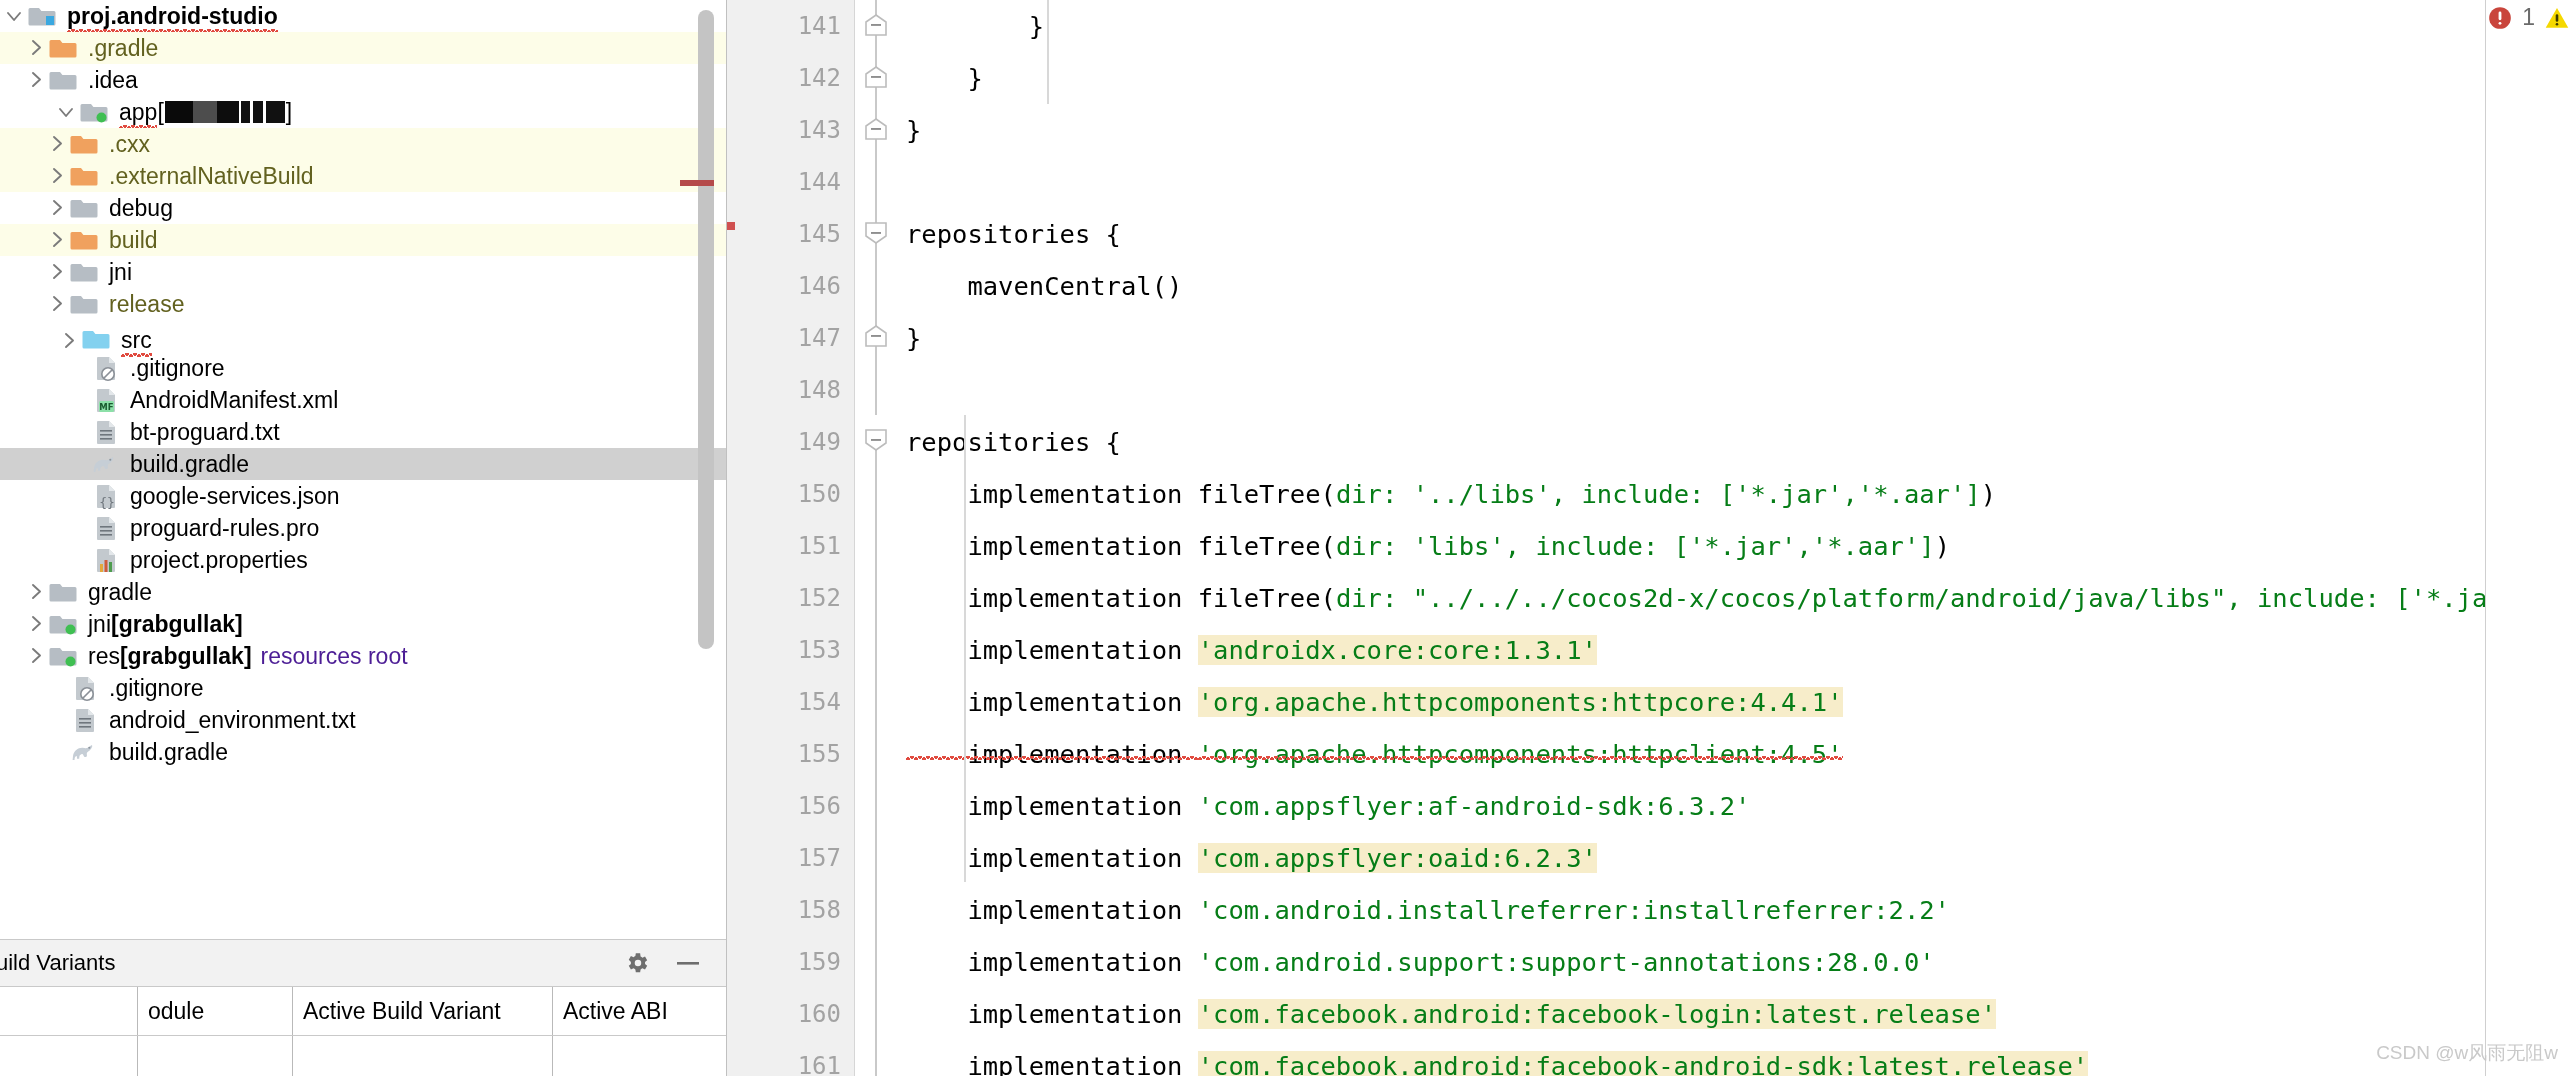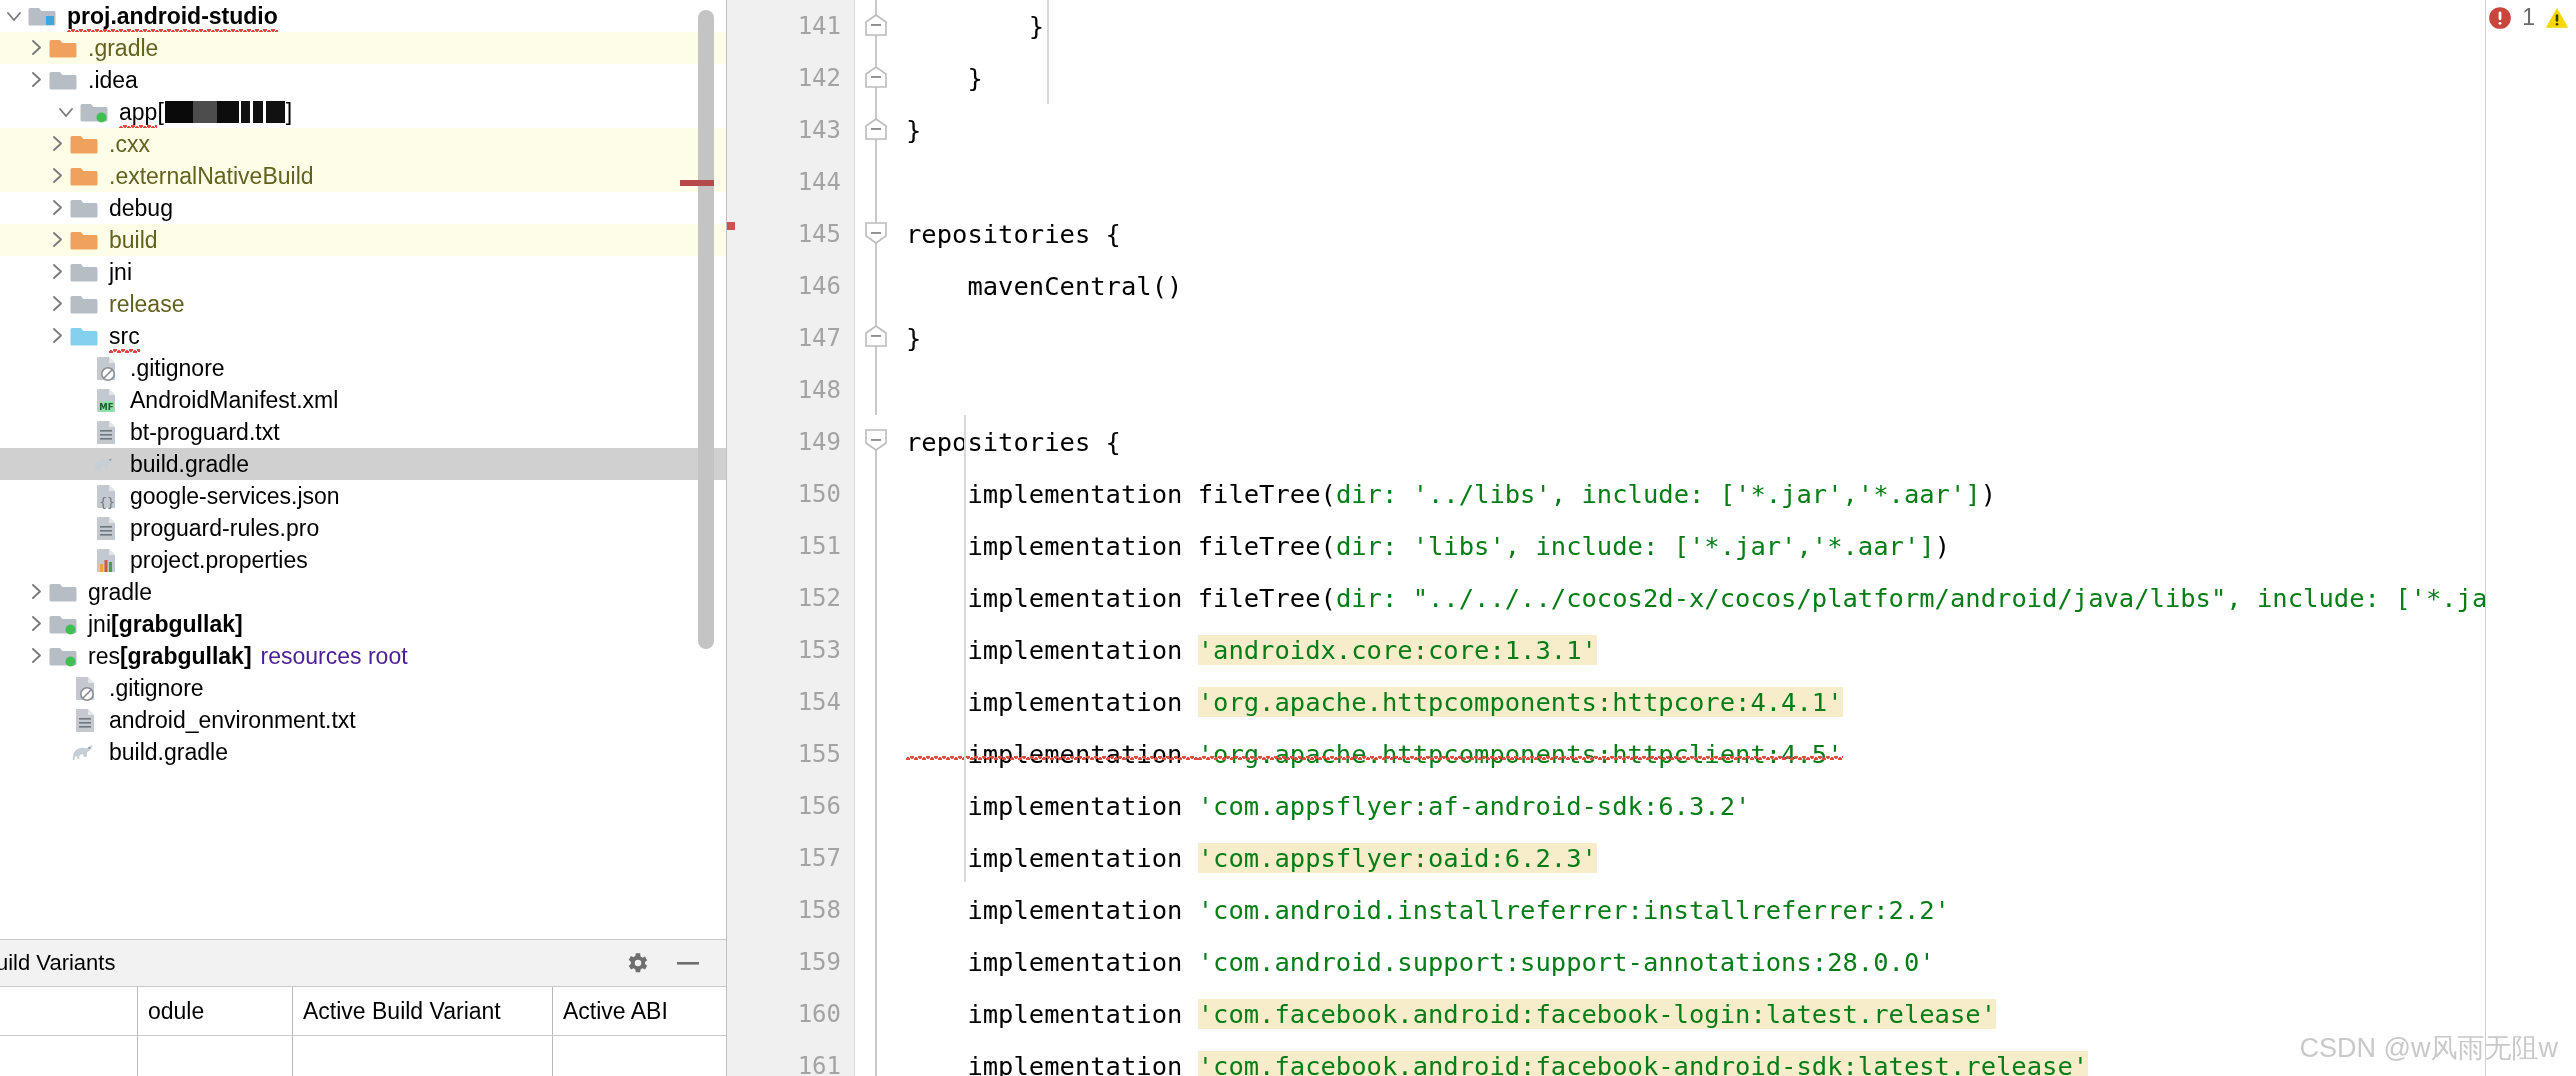--- a/index.html
+++ b/index.html
@@ -144,21 +144,21 @@
   .right-rail{
     position:absolute;top:0;right:0;width:90px;height:1076px;
     border-left:1px solid #cfcfcf;background:#ffffff;
   }
   .badges{
     position:absolute;top:4px;right:6px;display:flex;align-items:center;gap:9px;
     font-size:23px;color:#6b6b6b;font-family:"Liberation Sans",sans-serif;
   }
   .badges svg{display:block;}
   .watermark{
-    position:absolute;right:18px;bottom:10px;font-size:27px;color:#c9c9c9;
+    position:absolute;right:18px;bottom:10px;font-size:19px;color:#c9c9c9;
     font-family:"Liberation Sans", sans-serif;white-space:nowrap;
   }
 </style>
 </head>
 <body>
 
 <div class="app">
 
   <div class="project-panel">
     <div class="tree" id="tree">
@@ -292,21 +292,21 @@
               <path d="M8 4 L15 10.5 L8 17" fill="none" stroke="#7b7b7b" stroke-width="1.9" stroke-linecap="round" stroke-linejoin="round"></path>
             </svg>
           </span>
           <span class="ico">
             <svg width="30" height="26" viewBox="0 0 30 26">
               <path d="M2 5h9l2.4 3H26a1.5 1.5 0 0 1 1.5 1.5V21a1.5 1.5 0 0 1-1.5 1.5H2A1.5 1.5 0 0 1 .5 21V6.5A1.5 1.5 0 0 1 2 5z" fill="#b6bdc4"></path>
             </svg>
           </span>
           <span class="lbl olive">release</span>
         </div>
-        <div class="trow" style="padding-left: 46px;">
+        <div class="trow" style="padding-left: 58px; align-items: flex-end;">
           <span class="chev">
             <svg width="22" height="22" viewBox="0 0 22 22">
               <path d="M8 4 L15 10.5 L8 17" fill="none" stroke="#7b7b7b" stroke-width="1.9" stroke-linecap="round" stroke-linejoin="round"></path>
             </svg>
           </span>
           <span class="ico">
             <svg width="30" height="26" viewBox="0 0 30 26">
               <path d="M2 5h9l2.4 3H26a1.5 1.5 0 0 1 1.5 1.5V21a1.5 1.5 0 0 1-1.5 1.5H2A1.5 1.5 0 0 1 .5 21V6.5A1.5 1.5 0 0 1 2 5z" fill="#83d1ef"></path>
             </svg>
           </span>

